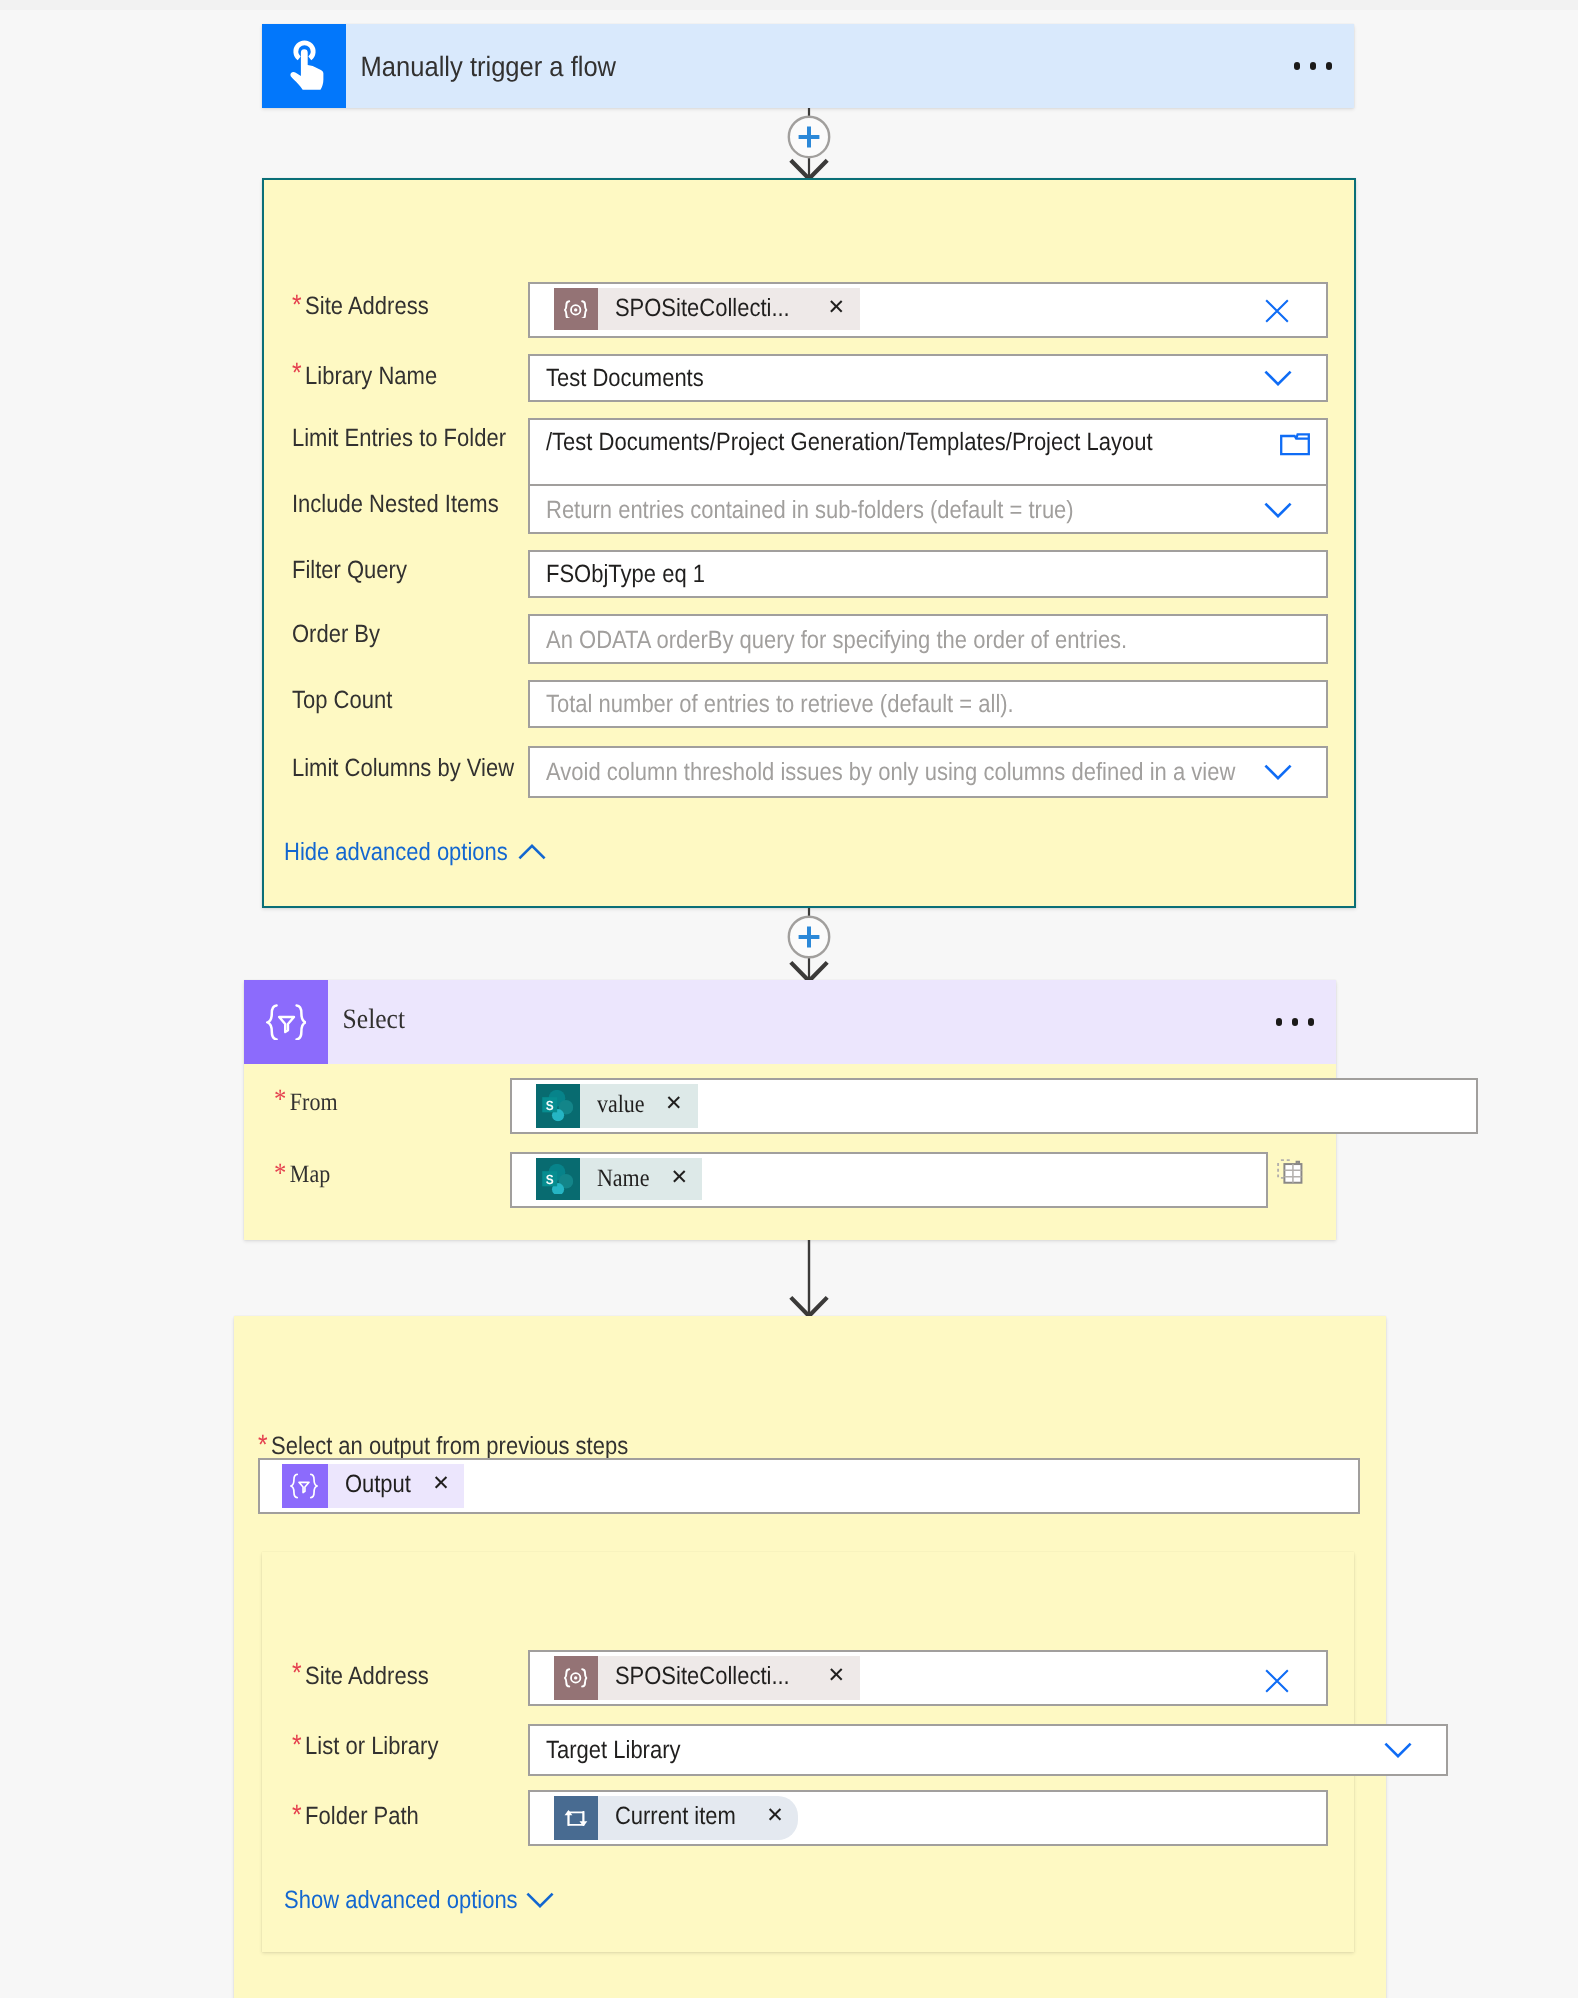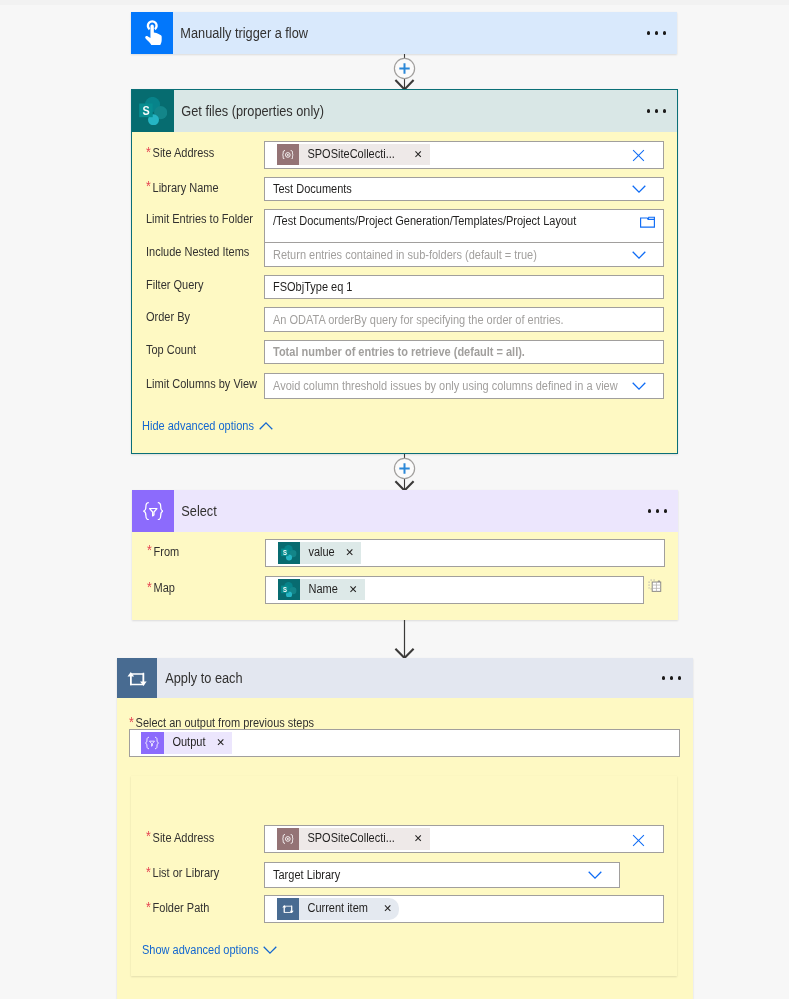--- a/index.html
+++ b/index.html
@@ -113,33 +113,20 @@
   <div class="conn" style="left:392px;top:53.5px;width:25px;height:35.4px;">
     <svg width="25" height="35.4" viewBox="0 0 25 35.4">
       <line x1="12.5" y1="0" x2="12.5" y2="35.4" stroke="#3b3a39" stroke-width="1.1"></line>
       <circle cx="12.5" cy="14.5" r="10.1" fill="#fbfbfb" stroke="#a19f9d" stroke-width="1.2"></circle>
       <path d="M12.5 9.3 V 19.7 M7.3 14.5 H 17.7" stroke="#2b88d8" stroke-width="2.0"></path>
       <path d="M3.4 26.1 L 12.5 35.4 L 21.6 26.1" fill="none" stroke="#3b3a39" stroke-width="2.1"></path>
     </svg>
   </div>
 
   <div class="card" style="left:131px;top:89px;width:547px;height:365px;border:1px solid #0a6f77;box-shadow:0 0.8px 1.8px rgba(0,0,0,0.11),0 0.1px 0.6px rgba(0,0,0,0.10);">
-    <div class="card-head" style="background:#d9e7e6;">
-      <div class="card-ico" style="background:#066c70;">
-        <svg width="28.2" height="28.6" style="display:block;margin-left:0.5px;margin-top:0.1px">
-            <use href="#ic-sp"></use>
-          </svg>
-      </div>
-      <div class="card-title">Get files (properties only)</div>
-      <div class="card-menu">
-        <span class="dot"></span>
-          <span class="dot"></span>
-          <span class="dot"></span>
-      </div>
-    </div>
       <div class="lbl" style="left:13.7px;top:55.2px;"><span class="req">*</span><span>Site Address</span></div>
       <div class="fld" style="left:131.8px;top:50.5px;width:400.0px;height:28px;">
         <div class="token" style="left:12px;top:2.2px;background:#eee9e8;">
           <div class="token-ico" style="background:#947375;">
             <svg width="11.7" height="9.9">
               <use href="#ic-braces-at"></use>
             </svg>
           </div>
           <div class="token-lbl">SPOSiteCollecti...</div>
           <div class="token-x">✕</div>
@@ -171,21 +158,21 @@
       </div>
       <div class="lbl" style="left:13.7px;top:187.6px;"><span>Filter Query</span></div>
       <div class="fld" style="left:131.8px;top:184.7px;width:400.0px;height:24.4px;">
         <div class="ftxt val" style="left:8px;top:4.2px;">FSObjType eq 1</div>
       </div>
       <div class="lbl" style="left:13.7px;top:220.3px;"><span>Order By</span></div>
       <div class="fld" style="left:131.8px;top:217.4px;width:400.0px;height:24.4px;">
         <div class="ftxt ph" style="left:8px;top:4.2px;">An ODATA orderBy query for specifying the order of entries.</div>
       </div>
       <div class="lbl" style="left:13.7px;top:253.0px;"><span>Top Count</span></div>
-      <div class="fld" style="left:131.8px;top:250.1px;width:400.0px;height:24.4px;font-weight:bold;">
+      <div class="fld" style="left:131.8px;top:250.1px;width:400.0px;height:24.4px;">
         <div class="ftxt ph" style="left:8px;top:4.2px;">Total number of entries to retrieve (default = all).</div>
       </div>
       <div class="lbl" style="left:13.7px;top:286.5px;"><span>Limit Columns by View</span></div>
       <div class="fld" style="left:131.8px;top:282.8px;width:400.0px;height:26.0px;">
         <div class="ftxt ph" style="left:8px;top:5.0px;">Avoid column threshold issues by only using columns defined in a view</div>
         <svg class="fact" style="right:17px;top:8.5px" width="14" height="8">
           <use href="#ic-chevron-down"></use>
         </svg>
       </div>
       <div class="adv" style="left:9.8px;top:328.6px;">Hide advanced options</div>
@@ -196,36 +183,36 @@
 
   <div class="conn" style="left:392px;top:453.5px;width:25px;height:36.5px;">
     <svg width="25" height="36.5" viewBox="0 0 25 36.5">
       <line x1="12.5" y1="0" x2="12.5" y2="36.5" stroke="#3b3a39" stroke-width="1.1"></line>
       <circle cx="12.5" cy="14.5" r="10.1" fill="#fbfbfb" stroke="#a19f9d" stroke-width="1.2"></circle>
       <path d="M12.5 9.3 V 19.7 M7.3 14.5 H 17.7" stroke="#2b88d8" stroke-width="2.0"></path>
       <path d="M3.4 27.2 L 12.5 36.5 L 21.6 27.2" fill="none" stroke="#3b3a39" stroke-width="2.1"></path>
     </svg>
   </div>
 
-  <div class="card" style="left:132px;top:490px;width:546px;height:130px;box-shadow:0 0.8px 1.8px rgba(0,0,0,0.11),0 0.1px 0.6px rgba(0,0,0,0.10);">
+  <div class="card" style="left:122px;top:490px;width:546px;height:130px;box-shadow:0 0.8px 1.8px rgba(0,0,0,0.11),0 0.1px 0.6px rgba(0,0,0,0.10);font-family:Liberation Serif, serif;">
     <div class="card-head" style="background:#ece6fd;">
       <div class="card-ico" style="background:#8c6bfc;">
         <svg width="20.6" height="18.4" style="display:block;margin-left:0.4px">
             <use href="#ic-braces-filter"></use>
           </svg>
       </div>
       <div class="card-title">Select</div>
       <div class="card-menu">
         <span class="dot"></span>
           <span class="dot"></span>
           <span class="dot"></span>
       </div>
     </div>
       <div class="lbl" style="left:14.7px;top:53.9px;"><span class="req">*</span><span>From</span></div>
-      <div class="fld" style="left:132.8px;top:49.2px;width:400.0px;height:28px;">
+      <div class="fld" style="left:132.8px;top:49.2px;width:484px;height:28px;">
         <div class="token" style="left:12px;top:2.2px;background:#dde9e8;">
           <div class="token-ico" style="background:#086b70;">
             <svg width="15.6" height="15.8">
               <use href="#ic-sp"></use>
             </svg>
           </div>
           <div class="token-lbl">value</div>
           <div class="token-x">✕</div>
         </div>
       </div>
@@ -247,33 +234,20 @@
   </div>
 
   <div class="conn" style="left:392px;top:620px;width:25px;height:38px;">
     <svg width="25" height="38" viewBox="0 0 25 38">
       <line x1="12.5" y1="0" x2="12.5" y2="38.0" stroke="#3b3a39" stroke-width="1.2"></line>
       <path d="M3.4 28.7 L 12.5 38.0 L 21.6 28.7" fill="none" stroke="#3b3a39" stroke-width="2.1"></path>
     </svg>
   </div>
 
   <div class="card" style="left:117.0px;top:658.0px;width:576px;height:351.0px;box-shadow:0 0.8px 1.8px rgba(0,0,0,0.11),0 0.1px 0.6px rgba(0,0,0,0.10);">
-    <div class="card-head" style="background:#e3e7f0;height:40px;">
-      <div class="card-ico" style="background:#486b91;width:40px;height:40px;flex:0 0 40px;">
-        <svg width="20.6" height="14" style="display:block;margin-top:1.6px">
-            <use href="#ic-loop"></use>
-          </svg>
-      </div>
-      <div class="card-title" style="padding-left:9px;">Apply to each</div>
-      <div class="card-menu" style="height:40px;right:12px;">
-        <span class="dot"></span>
-          <span class="dot"></span>
-          <span class="dot"></span>
-      </div>
-    </div>
     <div class="lbl" style="left:12.3px;top:57.0px;"><span class="req">*</span><span>Select an output from previous steps</span></div>
     <div class="fld" style="left:12.0px;top:70.6px;width:551px;height:28px;">
       <div class="token" style="left:11px;top:2.5px;background:#ece6fd;">
         <div class="token-ico" style="background:#8c6bfc;">
             <svg width="14" height="14">
               <use href="#ic-braces-filter"></use>
             </svg>
           </div>
         <div class="token-lbl">Output</div>
         <div class="token-x">✕</div>
@@ -290,21 +264,21 @@
               </svg>
             </div>
           <div class="token-lbl">SPOSiteCollecti...</div>
           <div class="token-x">✕</div>
         </div>
         <svg class="fact" style="right:18.1px;top:7.8px" width="13" height="13">
             <use href="#ic-x"></use>
           </svg>
       </div>
       <div class="lbl" style="left:14.7px;top:89.4px;"><span class="req">*</span><span>List or Library</span></div>
-      <div class="fld" style="left:132.8px;top:85.7px;width:356px;height:26px;">
+      <div class="fld" style="left:132.8px;top:85.7px;width:460px;height:26px;">
         <div class="ftxt val" style="left:8px;top:5.0px;">Target Library</div>
         <svg class="fact" style="right:17px;top:8.5px" width="14" height="8">
             <use href="#ic-chevron-down"></use>
           </svg>
       </div>
       <div class="lbl" style="left:14.7px;top:124.0px;"><span class="req">*</span><span>Folder Path</span></div>
       <div class="fld" style="left:132.8px;top:119.3px;width:400.0px;height:28px;">
         <div class="token" style="left:12px;top:2.2px;background:#e4e9f0;border-radius:10px;">
           <div class="token-ico" style="background:#486b91;">
               <svg width="12.2" height="8.3">

